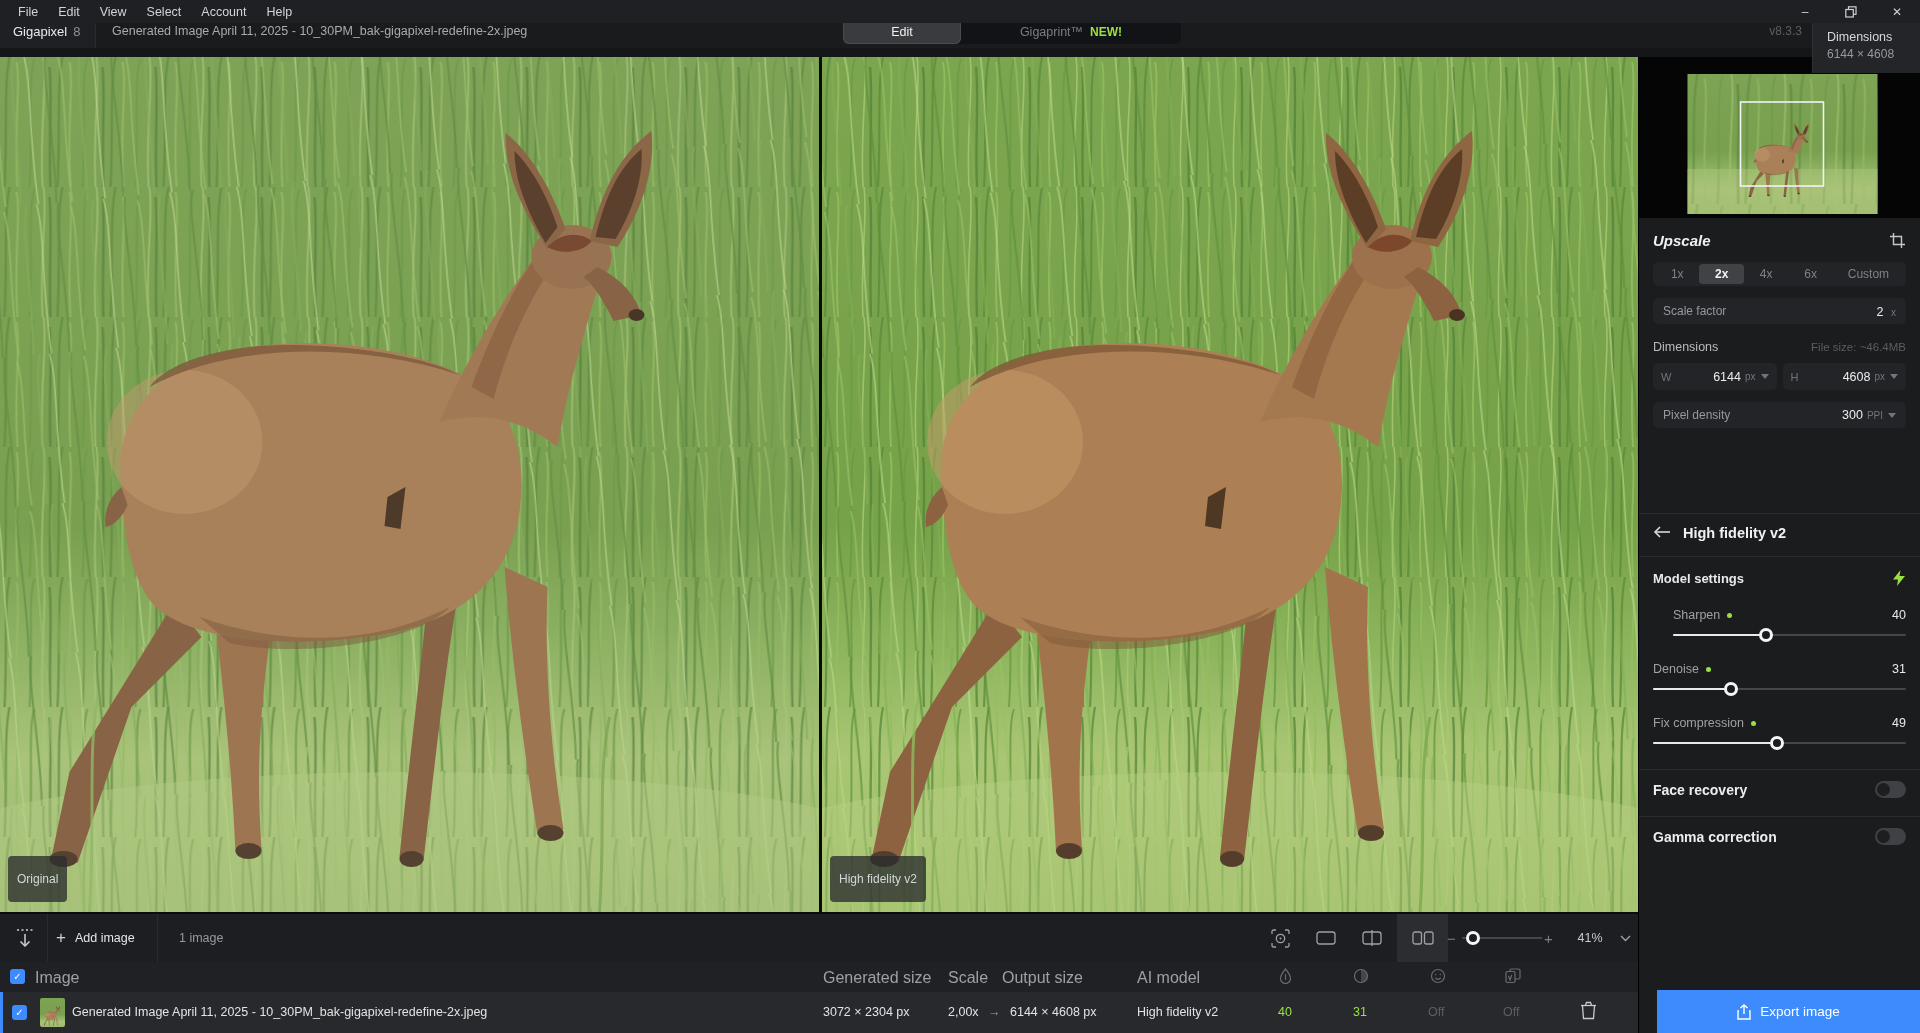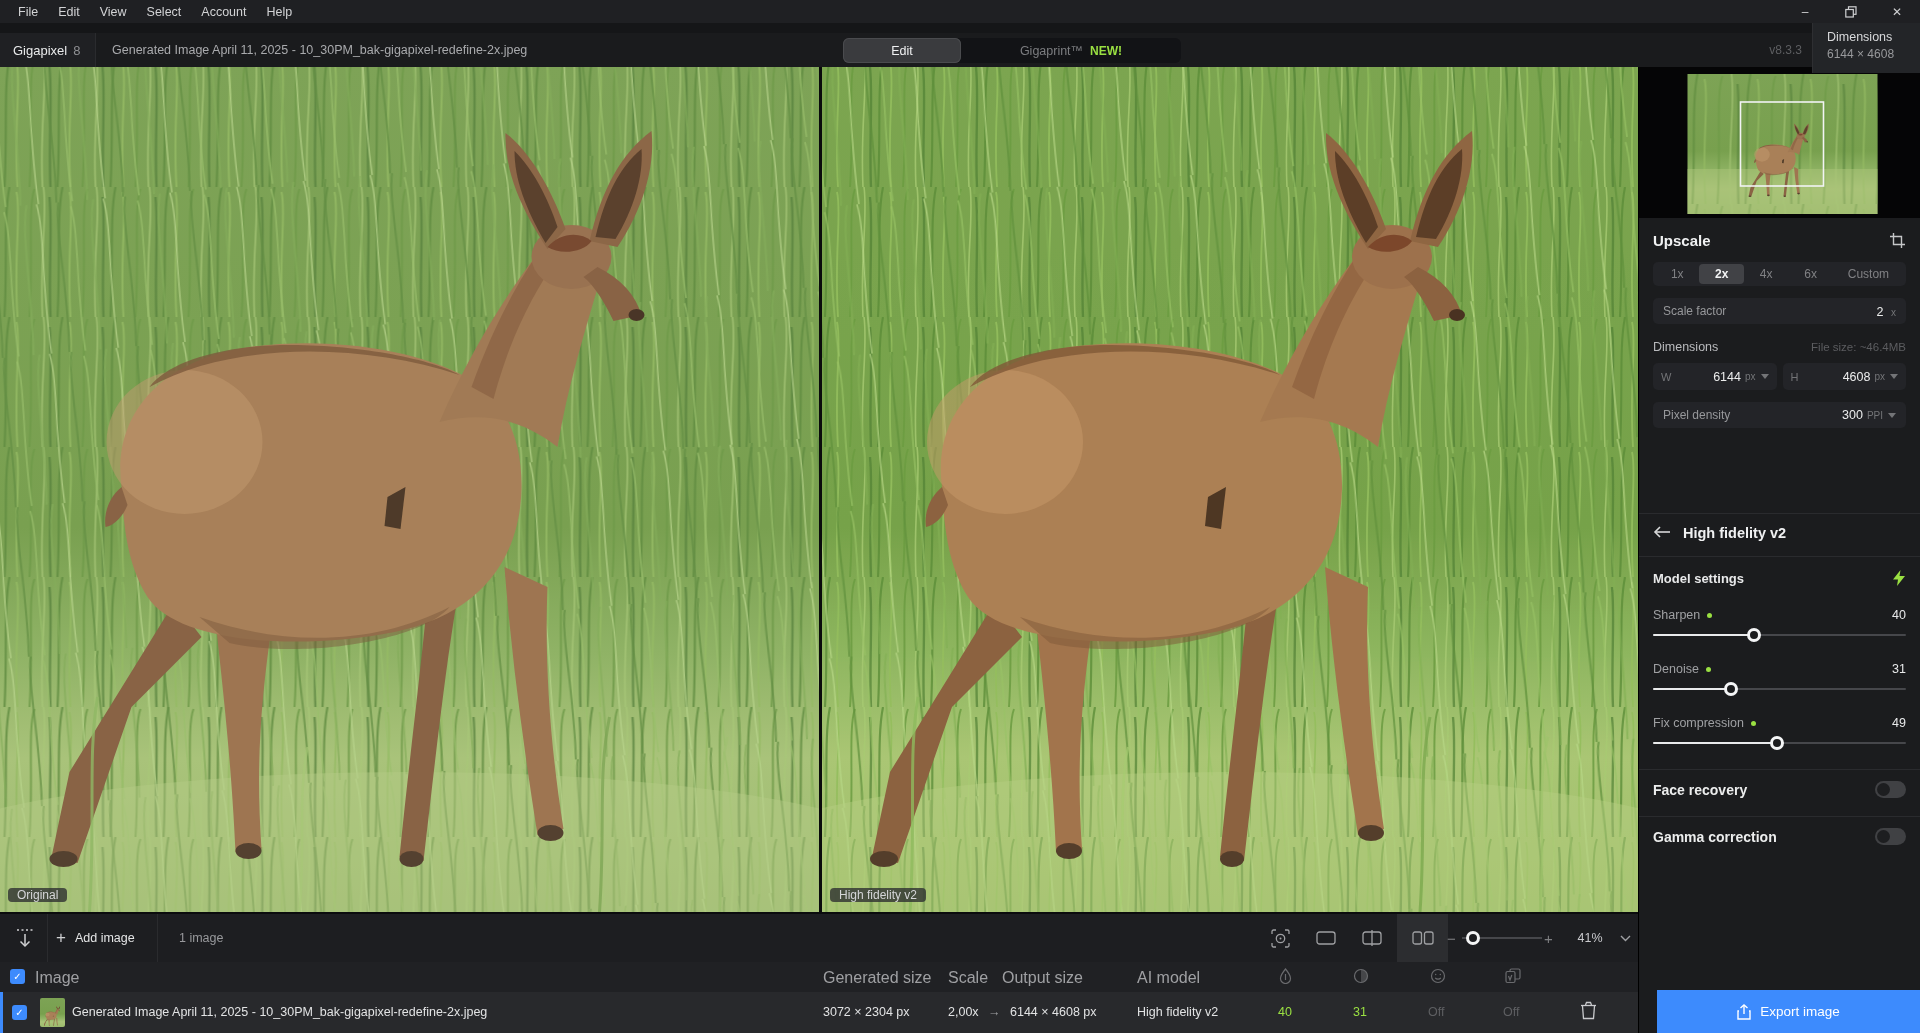--- a/index.html
+++ b/index.html
@@ -10,21 +10,21 @@
   
   .menubar { position:absolute; left:0; top:0; right:0; height:23px; background:#1f2023;
     display:flex; align-items:center; padding-left:8px; z-index:30; }
   .menu-item { padding:3px 10px; color:#d2d3d5; font-size:12.5px; cursor:default; }
   .win-controls { position:absolute; right:0; top:0; height:23px; display:flex; align-items:center; }
   .win-btn { width:46px; height:23px; display:flex; align-items:center; justify-content:center;
     color:#cfd0d2; font-size:12px; }
   .win-btn svg { stroke:#cfd0d2; }
 
   
-  .titlebar { position:absolute; left:0; top:33px; right:0; height:34px; background:#1a1b1d; z-index:20;text-decoration:underline; }
+  .titlebar { position:absolute; left:0; top:14px; right:0; height:34px; background:#1a1b1d; z-index:20;text-decoration:underline; }
   .logo-block { position:absolute; left:0; top:0; width:96px; height:34px; background:#1f2023;
     border-right:1px solid #2a2b2e; display:flex; align-items:center; padding-left:13px; gap:6px; }
   .logo-name { color:#e9eaeb; font-size:13px; }
   .logo-num  { color:#8f9093; font-size:13px; }
   .file-title { position:absolute; left:112px; top:0; height:34px; display:flex; align-items:center;
     color:#a9aaad; font-size:12.5px; }
   .tab-switch { position:absolute; left:843px; top:5px; height:25px; width:338px; background:#121316;
     border-radius:6px; display:flex; align-items:center; }
   .tab-seg { height:25px; display:flex; align-items:center; justify-content:center; border-radius:6px;
     font-size:12.5px; gap:7px; }
@@ -43,33 +43,33 @@
   
   .canvas { position:absolute; left:0; top:57px; width:1638px; height:855px; background:#0e0f10; }
   .view { position:absolute; top:0; height:855px; overflow:hidden; }
   .view-left  { left:0; width:819px; }
   .view-right { left:822px; width:816px; }
   .view svg { width:100%; height:100%; display:block; }
   .view-left svg { filter:blur(0.7px) saturate(0.97); }
   .view-right svg { filter:contrast(1.04) saturate(1.05); }
   .view-divider { position:absolute; left:819px; top:0; width:3px; height:855px; background:#0a0b0c; }
   .img-label { position:absolute; bottom:10px; background:rgba(44,45,47,0.78); color:#d5d6d8;
-    font-size:12px; padding:0 9px; border-radius:4px; z-index:5; }
+    font-size:12px; padding:16px 9px; border-radius:4px; z-index:5; }
   .img-label.l1 { left:8px; }
   .img-label.l2 { left:830px; }
 
   
   .sidepanel { position:absolute; right:0; top:57px; width:282px; bottom:0; background:#1b1c1e;
     border-left:1px solid #000; }
   .navigator { position:absolute; left:0; top:0; width:282px; height:161px; background:#050506; }
   .navigator svg { position:absolute; left:48px; top:17px; width:191px; height:140px; }
   .panel-body { position:absolute; left:0; top:161px; right:0; bottom:0; }
   .pad { padding:0 14px; }
   .upscale-head { display:flex; align-items:center; justify-content:space-between; margin-top:14px; }
-  .upscale-title { color:#f0f1f2; font-size:15px; font-weight:bold; }
+  .upscale-title { color:#f0f1f2; font-size:15px; font-weight:bold;font-style:italic; }
   .scale-row { margin-top:13px; height:24px; background:#232428; border-radius:5px; display:flex;
     align-items:center; padding:2px; }
   .scale-opt { flex:1; height:20px; display:flex; align-items:center; justify-content:center;
     color:#808184; font-size:12px; border-radius:4px; }
   .scale-opt.wide { flex:1.6; }
   .scale-opt.sel { background:#414246; color:#f2f3f4; font-weight:bold; }
   .field-row { margin-top:12px; height:26px; background:#232428; border-radius:5px; display:flex;
     align-items:center; padding:0 10px; justify-content:space-between; }
   .field-label { color:#97989b; font-size:12px; }
   .field-value { color:#eceded; font-size:12.5px; }
@@ -355,21 +355,21 @@
       <div class="divider" style="top:338px;"></div>
 
       <div class="pad" style="position:absolute; top:352px; left:0; right:0;">
         <div class="settings-row">
           <span class="settings-title">Model settings</span>
           <svg width="14" height="16" viewBox="0 0 14 16">
             <path d="M8.5 0 L1 9.5 H6 L5 16 L13 6 H7.5 Z" fill="#9ae042"></path>
           </svg>
         </div>
 
-        <div style="margin-top:22px;">
+        <div style="margin-top:22px;margin-left:20px;">
           <div class="slider-head">
             <span class="s-label">Sharpen</span>
             <span class="s-dot"></span>
             <span class="s-value">40</span>
           </div>
           <div class="s-track">
             <div class="s-fill" style="width: 40%;"></div>
             <div class="s-knob" style="left: 40%;"></div>
           </div>
         </div>

